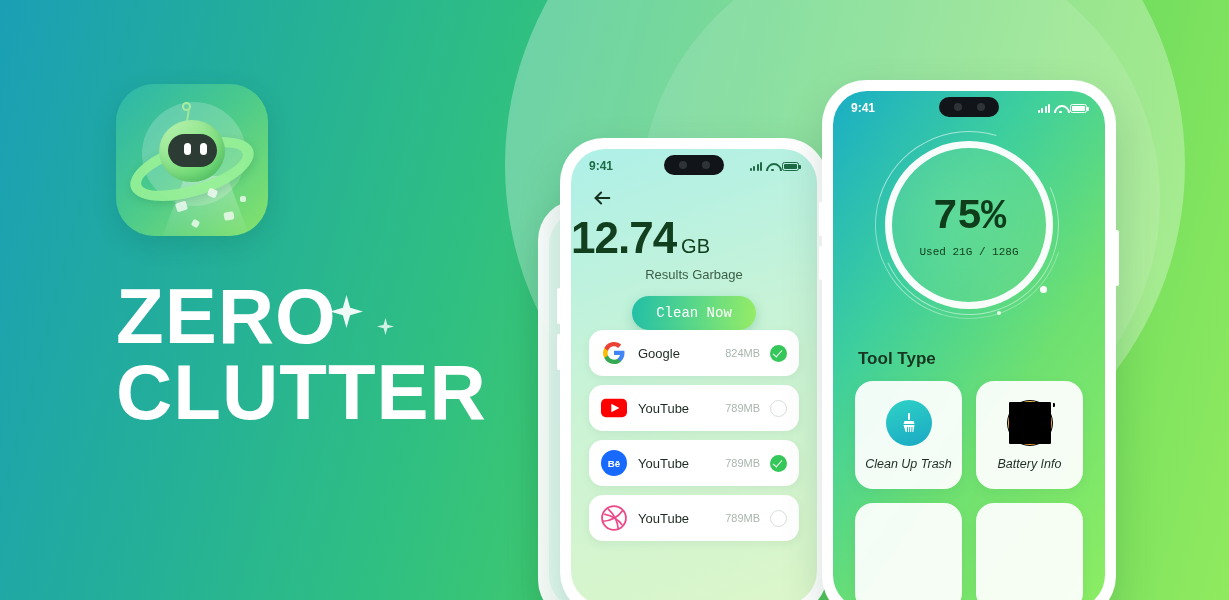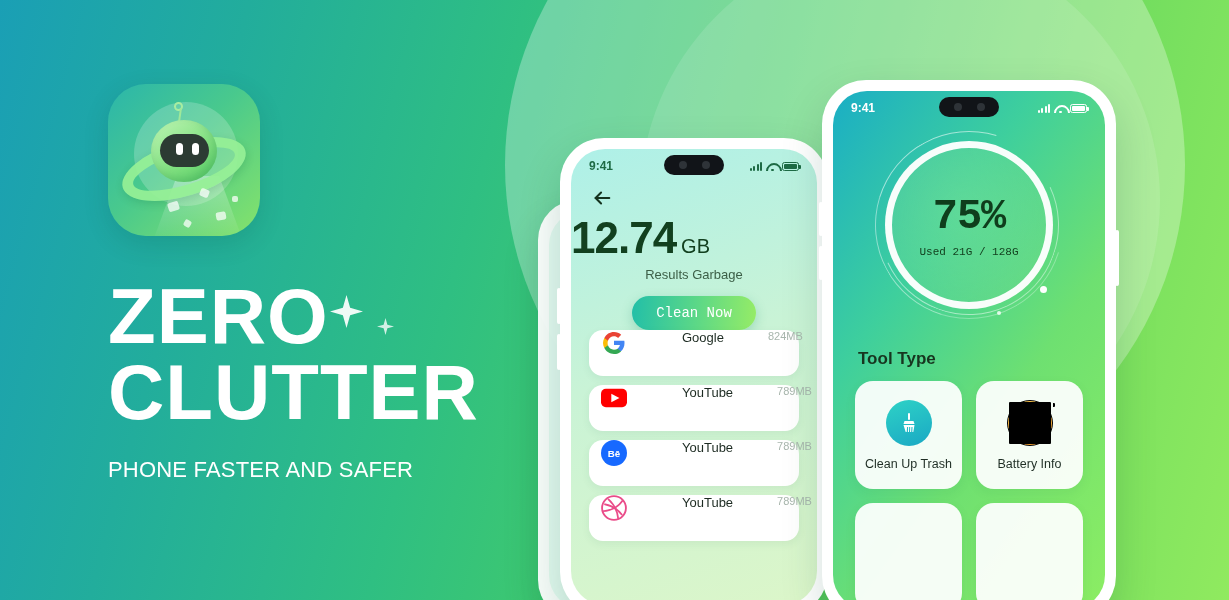--- a/index.html
+++ b/index.html
@@ -27,21 +27,21 @@
   }
   .glow-circle-2 {
     position: absolute;
     left: 640px; top: -60px;
     width: 520px; height: 520px;
     border-radius: 50%;
     background: rgba(255,255,255,0.12);
   }
 
   
-  .brand { position: absolute; left: 108px; top: 84px; width: 420px; }
+  .brand { position: absolute; left: 116px; top: 84px; width: 420px; }
   .app-icon {
     position: relative;
     width: 152px; height: 152px;
     border-radius: 38px;
     background: linear-gradient(135deg, #2bb6ab 0%, #49c98d 45%, #86e36a 100%);
     overflow: hidden;
     box-shadow: 0 8px 26px rgba(0,60,40,0.14);
   }
   .icon-blob {
     position: absolute; left: 26px; top: 18px;
@@ -236,25 +236,24 @@
     font-family: Liberation Mono, monospace;
     cursor: pointer;
     box-shadow: 0 4px 12px rgba(20,140,100,0.25);
   }
   .sec-title {
     margin: 20px 0 10px 22px;
     font-size: 15px; font-weight: bold; color: #14331f;
   }
   .scan-list { padding: 0 18px; display: flex; flex-direction: column; gap: 9px; }
   .scan-row {
-    display: flex; align-items: flex-start;
+    display: flex; align-items: center;
     background: #ffffff; border-radius: 14px;
     height: 46px; padding: 0 12px;
     box-shadow: 0 3px 9px rgba(25,90,70,0.07);
-    gap: 44px;
   }
   .app-logo {
     width: 26px; height: 26px; flex: 0 0 26px;
     display: flex; align-items: center; justify-content: center;
     font-size: 13px; font-weight: bold;
   }
   .scan-name { margin-left: 11px; font-size: 13px; color: #1d2b22; flex: 1; }
   .scan-size { font-size: 11px; color: #a8b6ad; margin-right: 10px; }
   .check {
     width: 17px; height: 17px; border-radius: 50%;
@@ -316,20 +315,21 @@
     display: grid; grid-template-columns: 1fr 1fr;
     gap: 14px;
   }
   .tool-card {
     background: rgba(255,255,255,0.93);
     border-radius: 18px;
     height: 108px;
     display: flex; flex-direction: column;
     align-items: center; justify-content: center;
     box-shadow: 0 4px 12px rgba(30,100,70,0.07);
+    font-style: italic;
   }
   .tool-card.stub { height: 108px; }
   .tool-ico {
     width: 46px; height: 46px; border-radius: 50%;
     display: flex; align-items: center; justify-content: center;
   }
   .tool-ico.broom { background: linear-gradient(160deg, #2ed2c6 0%, #1aa8c4 100%); }
   .tool-ico.batt  { background: linear-gradient(160deg, #ffcc52 0%, #f2992c 100%); }
   .tool-label {
     margin-top: 11px; font-size: 12.5px; color: #1f2e25;
@@ -361,21 +361,20 @@
       <div class="trash-bit" style="left:76px;top:136px;width:7px;height:7px;transform:rotate(30deg);"></div>
       <div class="trash-bit" style="left:124px;top:112px;width:6px;height:6px;"></div>
     </div>
 
     <div class="headline">
       <span>ZERO</span>
       <span class="l2">CLUTTER</span>
     </div>
 
     <div class="subhead">
-      <div>PHONE FASTER AND SAFER</div>
     </div>
   </div>
 
   <div class="sparkle big"></div>
   <div class="sparkle small"></div>
 
   <div class="phone phone-ghost">
     <div class="screen"></div>
   </div>
 

